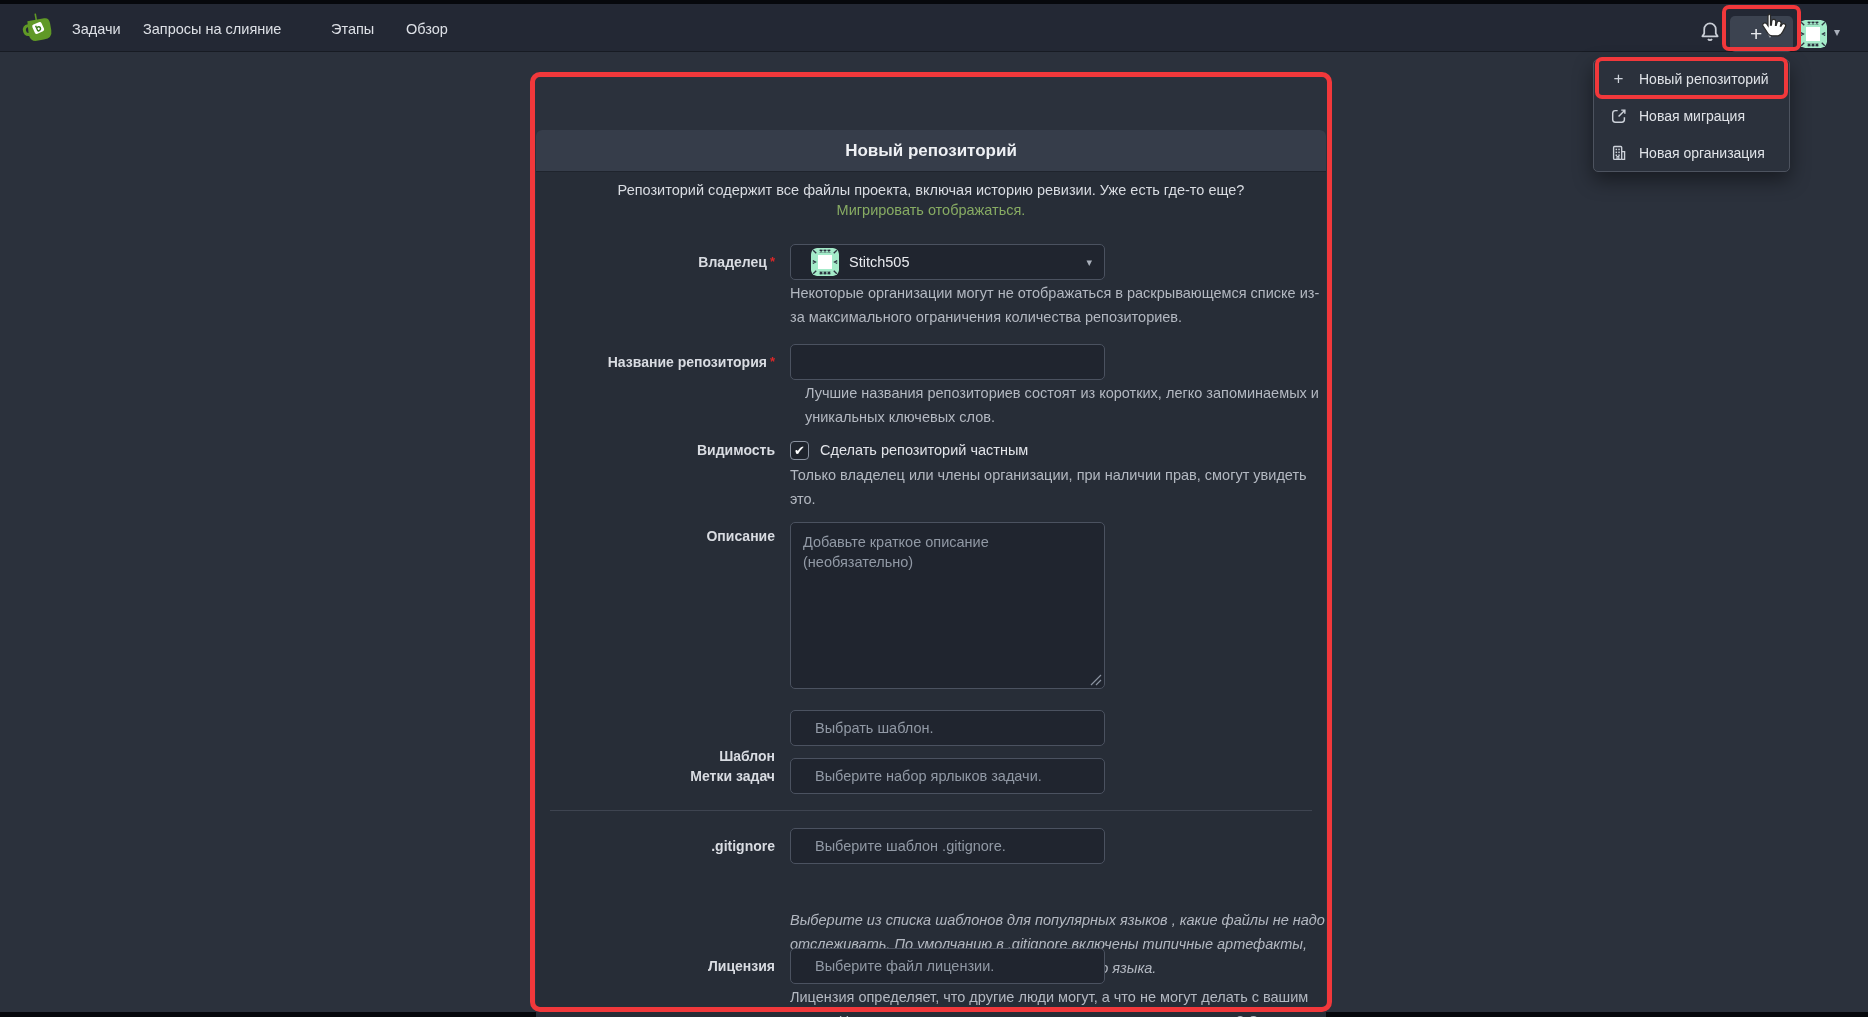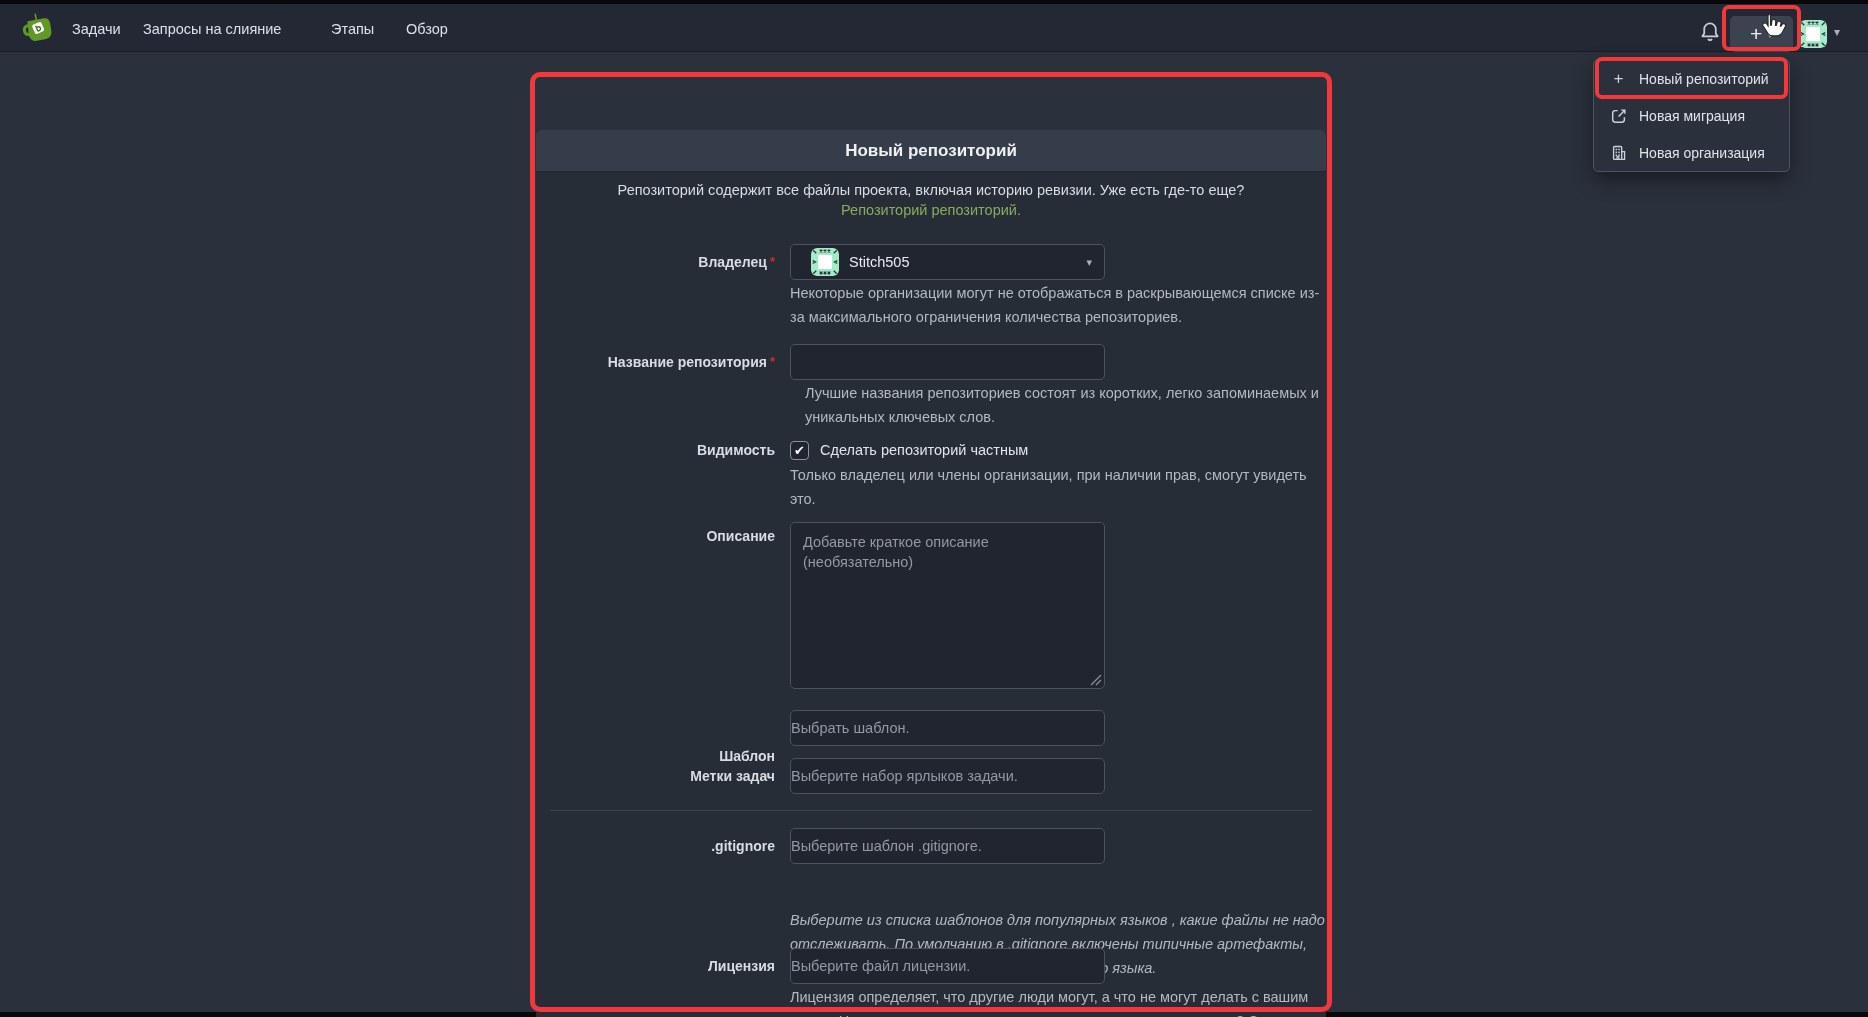--- a/index.html
+++ b/index.html
@@ -55,21 +55,21 @@
   a.green-link { color:#87ab63; text-decoration:none; cursor:pointer; }
 
   .f-label { position:absolute; left:0; width:239px; text-align:right; color:#d9dce2;
              font-size:14px; font-weight:bold; }
   .f-label .req { color:#db2828; margin-left:3px; vertical-align:top; font-size:13px; }
   .f-help { position:absolute; left:254px; width:536px; color:#b3b8c1;
             font-size:14.5px; line-height:24px; }
   .f-input, .f-select, .f-textarea {
       position:absolute; left:254px; width:315px; height:36px;
       background:#20252f; border:1px solid #4b5260; border-radius:5px;
-      color:#e7e9ed; font-size:14.5px; padding:0 0; outline:none;
+      color:#e7e9ed; font-size:14.5px; padding:0 24px; outline:none;
       font-family:"Liberation Sans","DejaVu Sans",sans-serif; }
   .f-input::placeholder, .f-select::placeholder, .f-textarea::placeholder { color:#9199a5; opacity:1; }
   .f-textarea { height:167px; padding:9px 12px; resize:none; line-height:20px; }
   .ta-handle { position:absolute; left:554px; top:544px; width:12px; height:12px; pointer-events:none; }
 
   .owner-select { position:absolute; left:254px; top:114px; width:315px; height:36px;
                   background:#20252f; border:1px solid #4b5260; border-radius:5px;
                   display:flex; align-items:center; cursor:pointer;padding-left:16px; }
   .owner-avatar { width:28px; height:28px; border-radius:5px; overflow:hidden; margin:0 10px 0 4px; }
   .owner-name { color:#e9ebef; font-size:14.5px; }
@@ -168,21 +168,21 @@
 
   <div class="page">
     <div class="form-card">
 
       <div class="form-header">
         <span class="form-title">Новый репозиторий</span>
       </div>
 
       <div class="form-intro">
         <span>Репозиторий содержит все файлы проекта, включая историю ревизии. Уже есть где-то еще?</span>
-        <a class="green-link">Репозиторий репозиторий.</a>
+        <a class="green-link">Мигрировать отображаться.</a>
       </div>
 
       <div class="f-label" style="top:114px; height:36px; line-height:36px;">
         <span>Владелец</span><span class="req">*</span>
       </div>
       <div class="owner-select">
         <span class="owner-avatar">
           <svg viewBox="0 0 32 32">
             <rect width="32" height="32" rx="7" fill="#a4ebc9"></rect>
             <rect x="8" y="8" width="16" height="16" fill="#ffffff"></rect>

